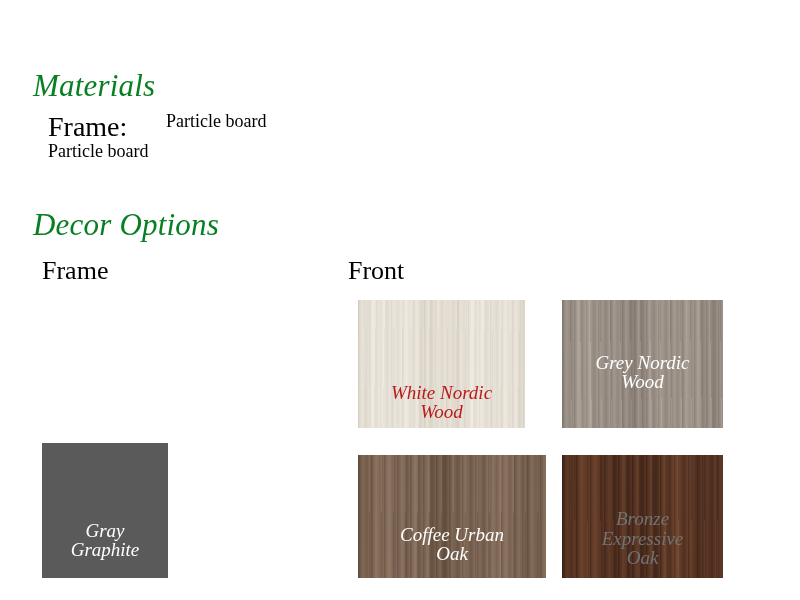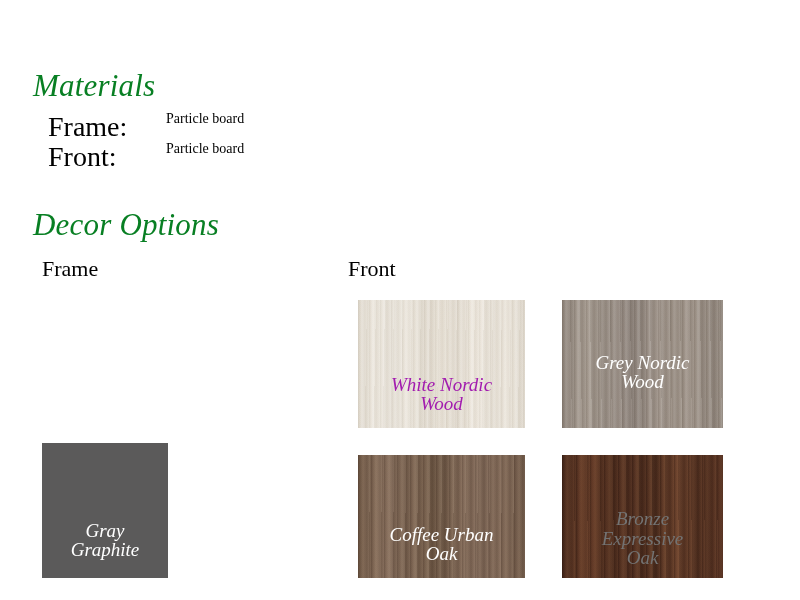--- a/index.html
+++ b/index.html
@@ -52,27 +52,27 @@
   }
   .materials-row {
     display: flex;
     white-space: nowrap;
   }
   .materials-key {
     width: 118px;
     font-size: 28px;
   }
   .materials-value {
-    font-size: 14px;
+    font-size: 18px;
   }
 
   
   .column-header {
     position: absolute;
-    font-size: 22px;
+    font-size: 26px;
     white-space: nowrap;
     text-align: right;
   }
   #frame-column-header {
     left: 42px;
     top: 256px;
   }
   #front-column-header {
     left: 348px;
     top: 256px;
@@ -126,40 +126,40 @@
   }
 
   
   #swatch-white-nordic {
     left: 358px;
     top: 300px;
     width: 167px;
     height: 128px;
   }
   #swatch-white-nordic .swatch-label {
-    color: #a21caf;
-    padding-bottom: 14px;
+    color: #b91c1c;
+    padding-bottom: 6px;
     margin-top: 24px;
   }
 
   #swatch-grey-nordic {
     left: 562px;
     top: 300px;
     width: 161px;
     height: 128px;
   }
   #swatch-grey-nordic .swatch-label {
     color: #ffffff;
     padding-bottom: 36px;
   }
 
   #swatch-coffee-urban {
     left: 358px;
     top: 455px;
-    width: 167px;
+    width: 188px;
     height: 123px;
     align-items: flex-end;
   }
   #swatch-coffee-urban .swatch-label {
     color: #ffffff;
     padding-bottom: 14px;
   }
 
   #swatch-bronze-expressive {
     left: 562px;
@@ -283,21 +283,20 @@
 <div class="page">
 
   <h1 class="section-heading" id="materials-heading">Materials</h1>
 
   <div class="materials-list">
     <div class="materials-row">
       <span class="materials-key">Frame:</span>
       <span class="materials-value">Particle board</span>
     </div>
     <div class="materials-row">
-      <span class="materials-key">Front:</span>
       <span class="materials-value">Particle board</span>
     </div>
   </div>
 
   <h1 class="section-heading" id="decor-heading">Decor Options</h1>
 
   <div class="column-header" id="frame-column-header">Frame</div>
 
   <div class="column-header" id="front-column-header">Front</div>
 

